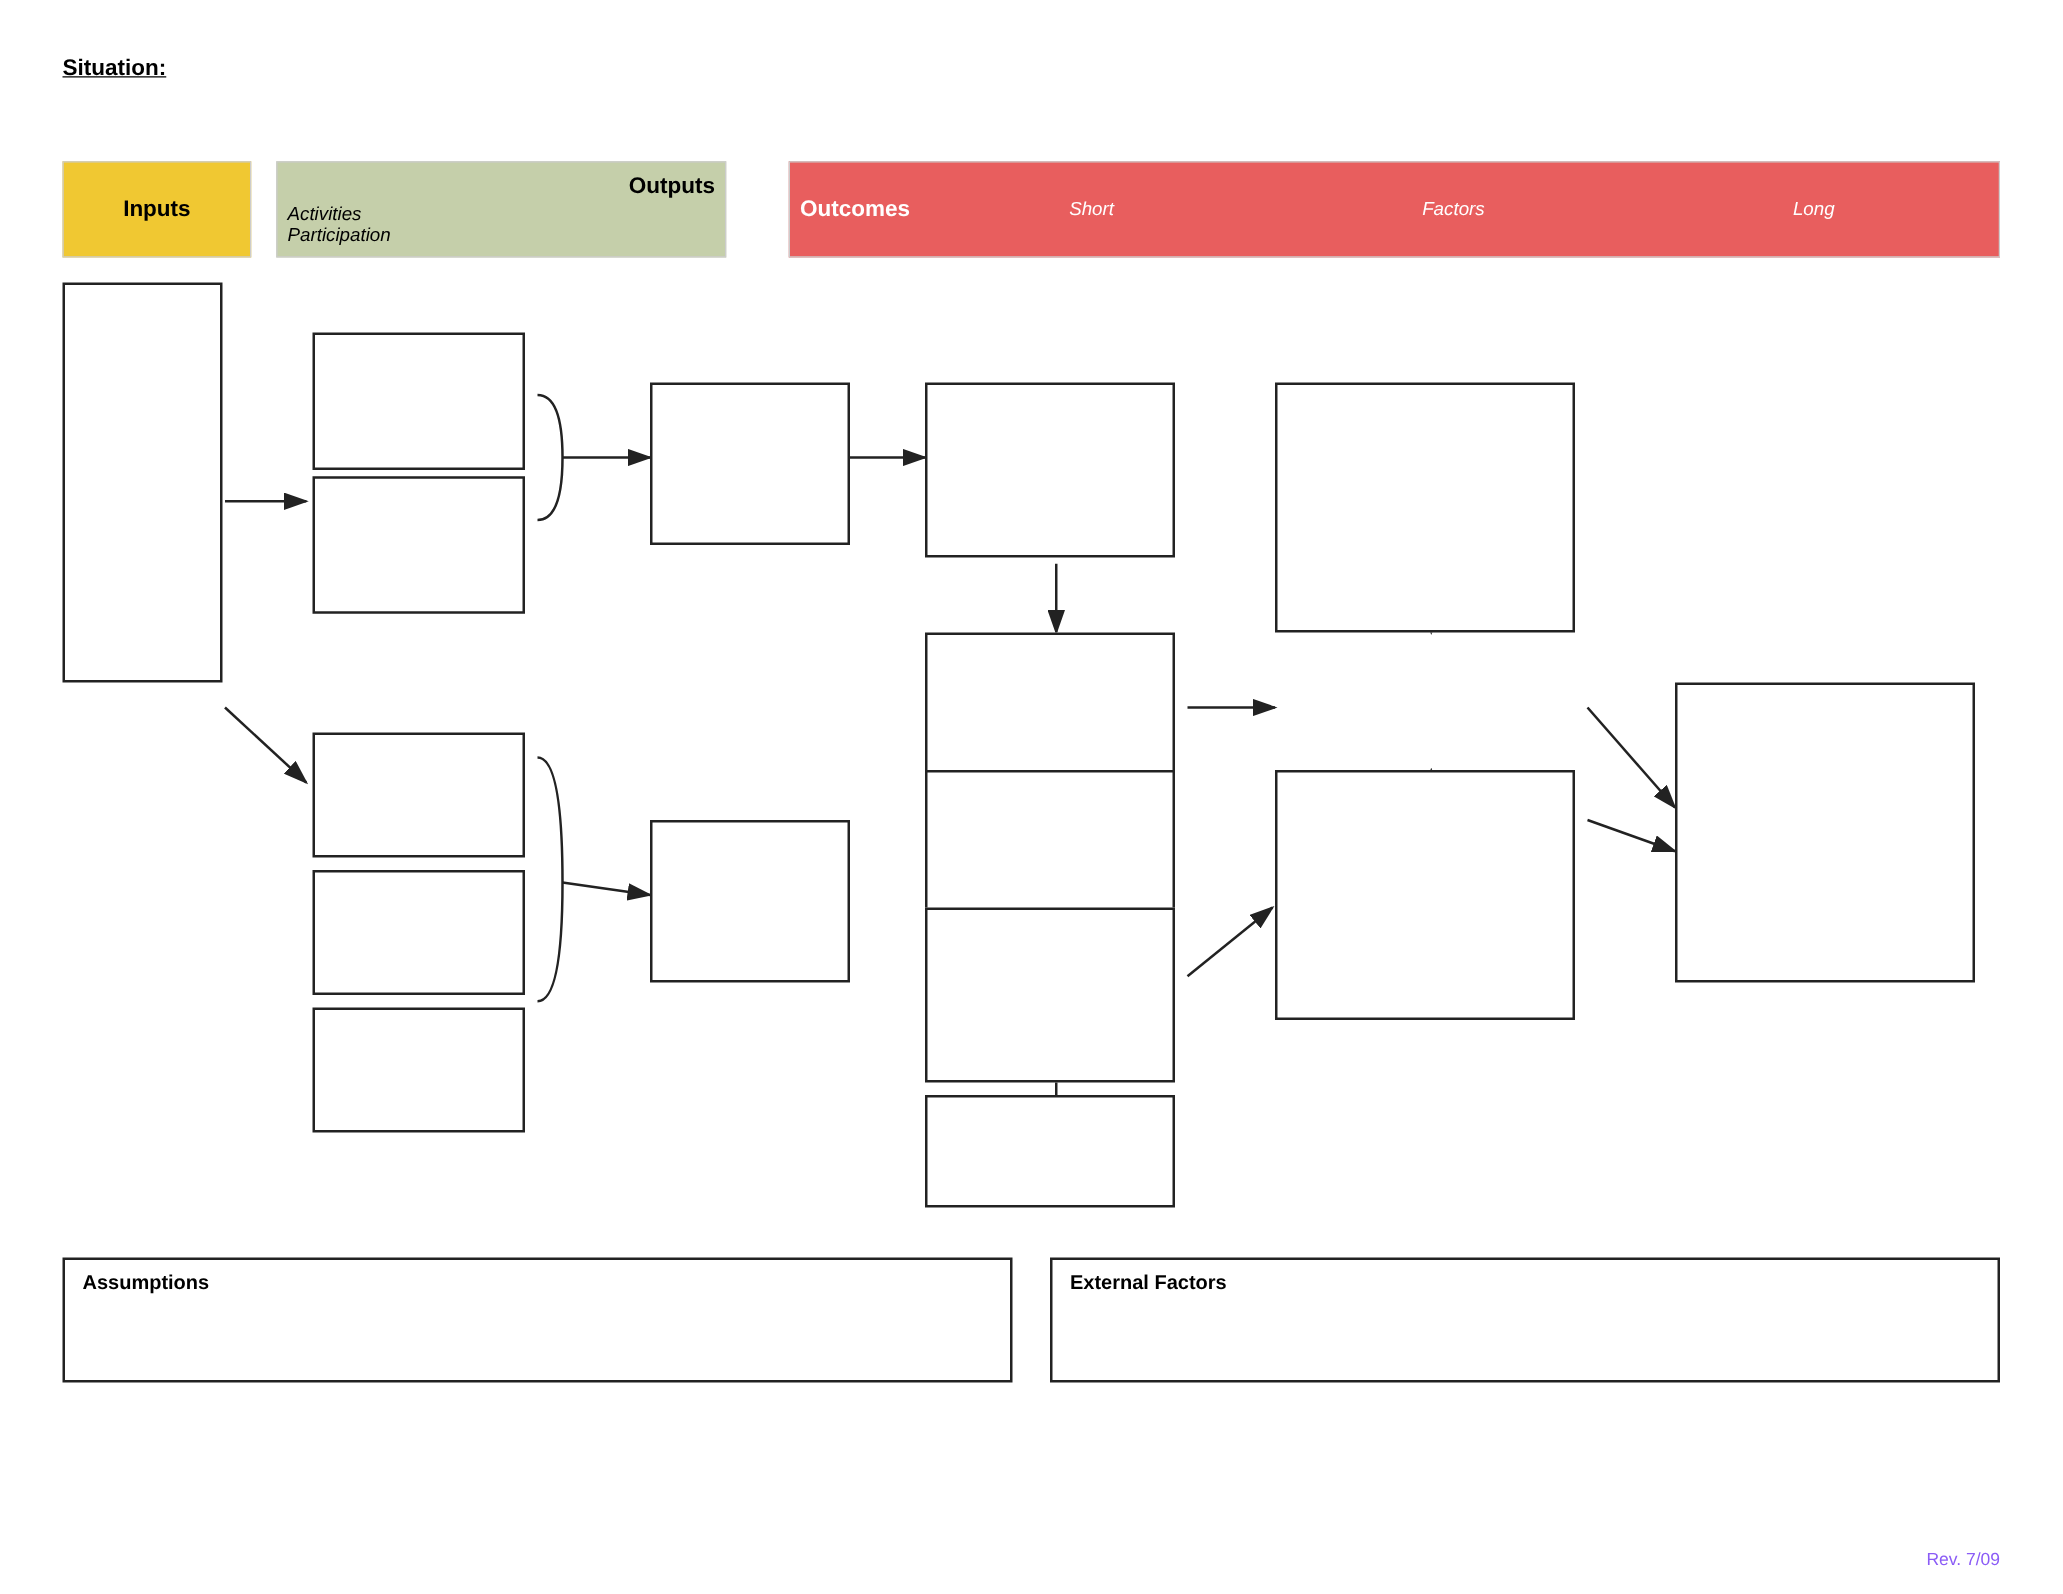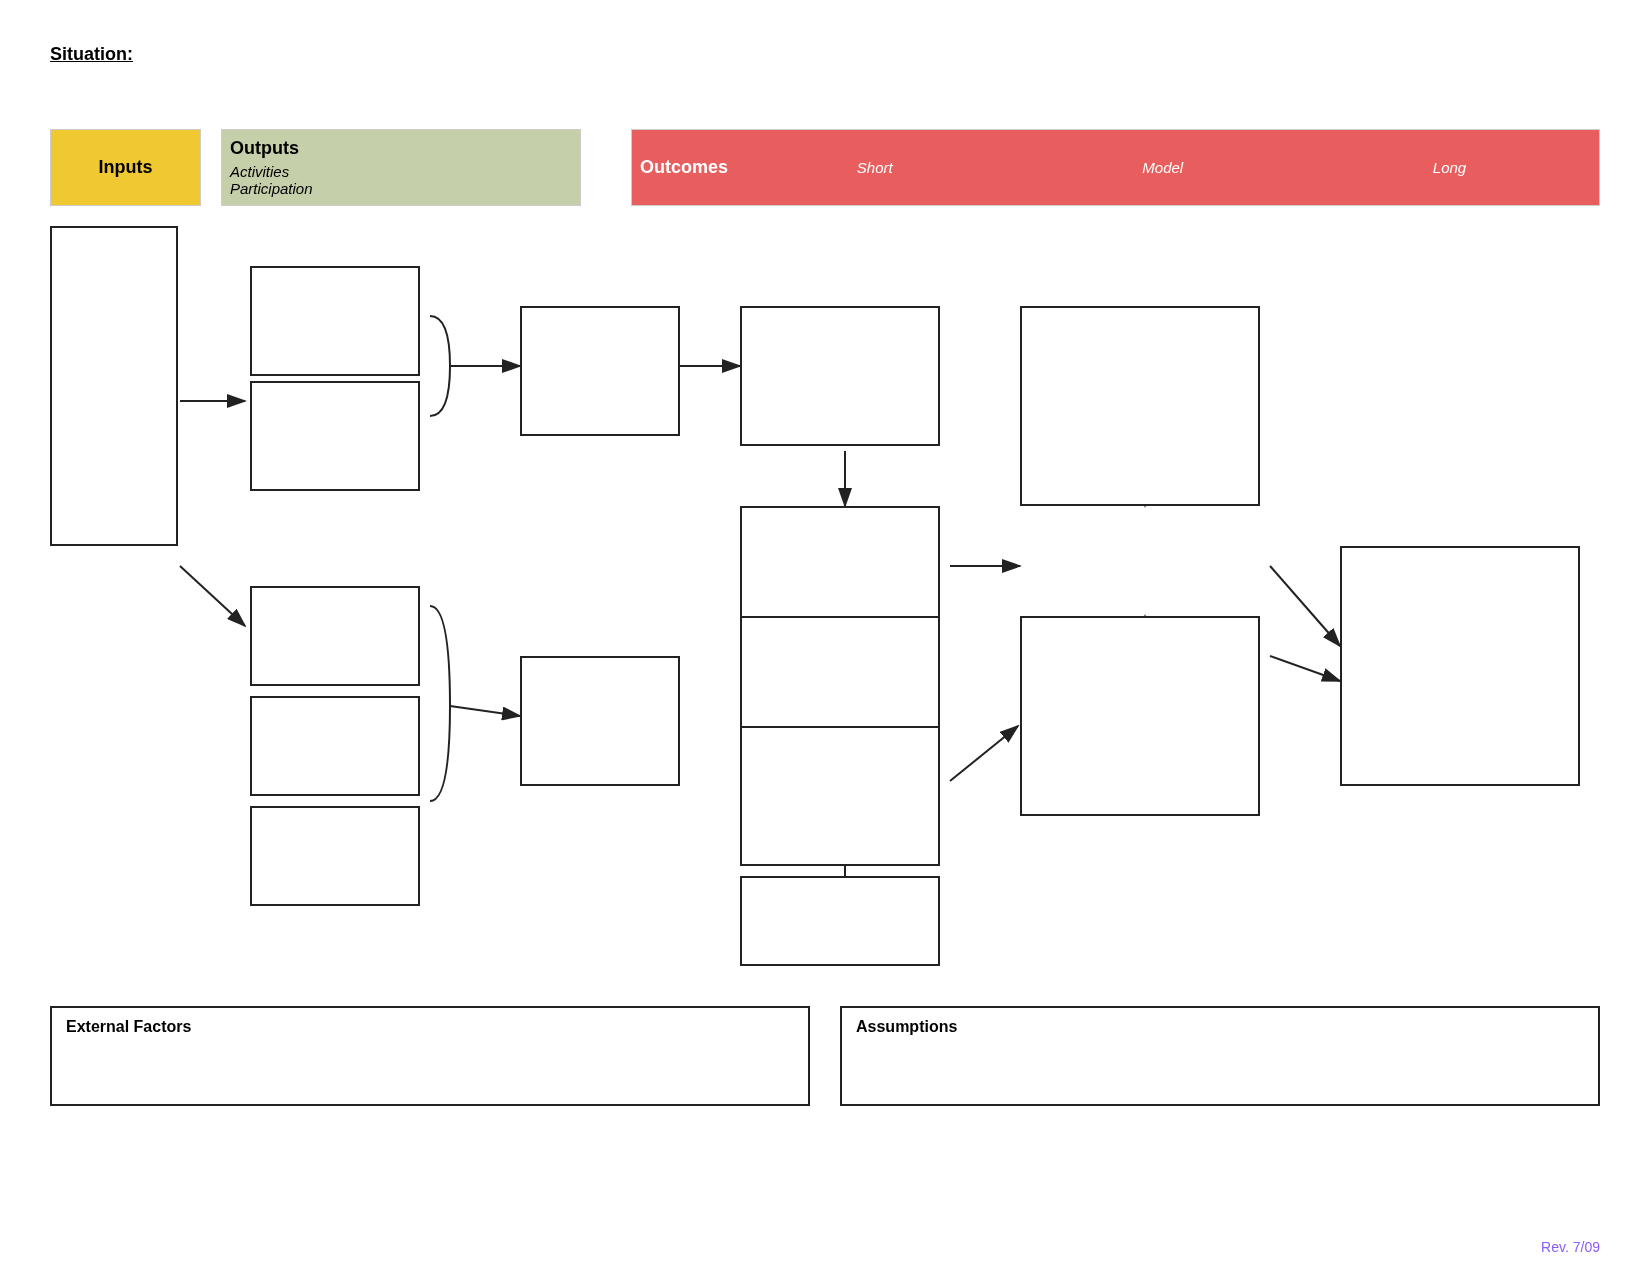--- a/index.html
+++ b/index.html
@@ -73,21 +73,21 @@
 
     .col-spacer {
       width: 20px;
     }
 
     .col-outputs-header {
       background: #c5cfaa;
       width: 360px;
       display: flex;
       flex-direction: column;
-      align-items: flex-start;
+      align-items: flex-end;
       justify-content: center;
       padding: 8px;
       border: 1px solid #ccc;
       gap: 4px;
     }
     .col-outputs-title {
       font-weight: bold;
       font-size: 18px;
     }
     .col-outputs-sub {
@@ -215,21 +215,21 @@
       <div class="col-outputs-sub">
         <span>Activities</span>
         <span>Participation</span>
       </div>
     </div>
     <div class="col-spacer2"></div>
     <div class="col-outcomes-header">
       <div class="col-outcomes-title">Outcomes</div>
       <div class="col-outcomes-sub">
         <span>Short</span>
-        <span>Model</span>
+        <span>Factors</span>
         <span>Long</span>
       </div>
     </div>
   </div>
 
   <div class="diagram-area">
 
     <svg class="arrows-svg">
       <defs>
         <marker id="arrowhead" markerWidth="10" markerHeight="7" refX="9" refY="3.5" orient="auto">
@@ -303,22 +303,22 @@
     <div class="box" style="left:970px; top:80px; width:240px; height:200px;"></div>
 
     <div class="box" style="left:970px; top:390px; width:240px; height:200px;"></div>
 
     <div class="box" style="left:1290px; top:320px; width:240px; height:240px;"></div>
 
   </div>
 
   <div class="bottom-section">
     <div class="bottom-box">
+      <div class="bottom-box-title">Assumptions</div>
+    </div>
+    <div class="bottom-box">
       <div class="bottom-box-title">External Factors</div>
     </div>
-    <div class="bottom-box">
-      <div class="bottom-box-title">Assumptions</div>
-    </div>
   </div>
 
   <div class="rev-note">Rev. 7/09</div>
 
 </div>
 
 </body></html>

